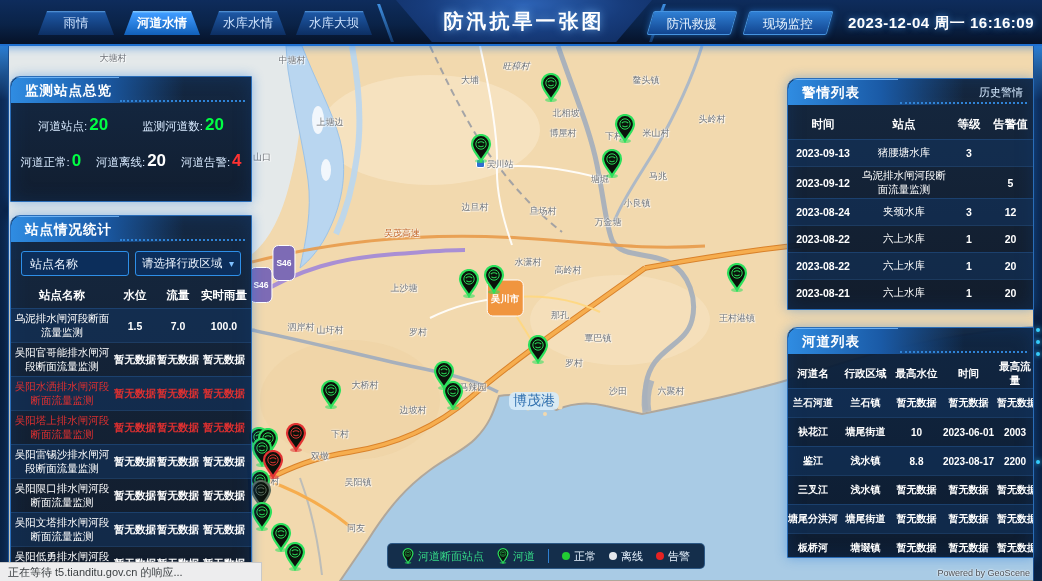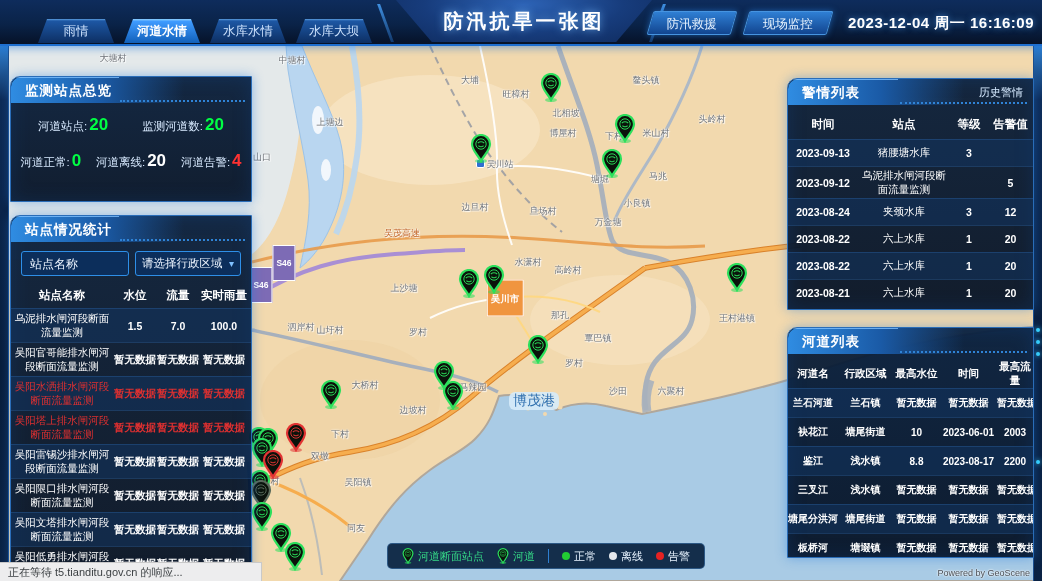--- a/index.html
+++ b/index.html
@@ -9,36 +9,36 @@
 
   
   #map { position:absolute; left:0; top:46px; width:1042px; height:535px; background:#f2d9ae; }
   #map svg { position:absolute; left:0; top:0; }
   .map-label { position:absolute; transform:translate(-50%,-50%); font-size:9px; color:#6e7277;
     white-space:nowrap; text-shadow:0 0 2px #fff,0 0 2px #fff,1px 1px 1px #fff; z-index:2; }
   .map-label.water { color:#2f6fae; background:rgba(214,235,250,.9); border-radius:6px; padding:0 4px;
     text-shadow:none; font-size:14px;text-align:center; }
   .map-label.road { color:#c05f1f; font-size:9px; }
   .map-badge { position:absolute; transform:translate(-50%,-50%); font-size:8.5px; font-weight:bold;
-    color:#fff; border-radius:0; padding:11px 3px; line-height:12px; z-index:2; white-space:nowrap; }
+    color:#fff; border-radius:6px; padding:11px 3px; line-height:12px; z-index:2; white-space:nowrap; }
   .map-badge.s-road { background:#7d6bb5; border:1px solid #fff; }
   .map-badge.city { background:#f0953f; border:1px solid #fff; font-size:9.5px; line-height:13px; }
   .map-marker { position:absolute; z-index:3; width:22px; height:29px; transform:translate(-50%,-100%); }
   .station-dot { position:absolute; width:9px; height:9px; background:#2f6fd0; border:1px solid #fff;
     border-radius:2px; z-index:2; }
 
   
   #topbar { position:absolute; left:0; top:0; width:1042px; height:46px; z-index:30;
     background:linear-gradient(180deg,#0e2c5c 0%,#0a2348 55%,#061228 100%);
     border-bottom:2px solid #1e6fd0; box-shadow:0 2px 8px rgba(20,110,220,.5); }
   #nav-tabs { position:absolute; left:38px; top:11px; display:flex; gap:10px; }
   .tab { position:relative; width:76px; height:24px; line-height:24px; text-align:center;
     color:#cfe4ff; font-size:12.5px; cursor:pointer;
     clip-path:polygon(9px 0, calc(100% - 9px) 0, 100% 100%, 0 100%);
-    background:linear-gradient(180deg,#5d9fe0 0%,#1d57a4 8%,#0d2f63 100%);margin-top:8px; }
+    background:linear-gradient(180deg,#5d9fe0 0%,#1d57a4 8%,#0d2f63 100%); }
   .tab.active { background:linear-gradient(180deg,#8fd0ff 0%,#3f9bff 10%,#1160ba 100%);
     color:#fff; font-weight:bold; box-shadow:0 0 14px #2e8fff; }
   .tab-ind { position:absolute; left:50%; top:-8px; transform:translateX(-50%); width:0; height:0;
     border-left:5px solid transparent; border-right:5px solid transparent; border-top:6px solid #35e4e4;
     filter:drop-shadow(0 0 3px #35e4e4); }
   #title-wrap { position:absolute; left:396px; top:0; width:256px; height:42px;
     clip-path:polygon(0 0,100% 0,86% 100%,14% 100%);
     background:radial-gradient(ellipse at 50% 10%,#2d63b6 0%,#173c7c 55%,#0f2b5e 100%);
     display:flex; align-items:center; justify-content:center; }
   #page-title { color:#fff; font-size:20px; font-weight:bold; letter-spacing:3px;
@@ -191,21 +191,21 @@
       <path d="M505 298 C476 300 450 308 430 318" fill="none" stroke="#ffffff" stroke-width="2" opacity="0.9"></path>
       <path d="M505 298 C520 322 532 340 540 355" fill="none" stroke="#ffd77e" stroke-width="2" opacity="0.9"></path>
       <path d="M505 298 C545 293 575 300 600 312" fill="none" stroke="#ffd77e" stroke-width="2" opacity="0.9"></path>
 
       <path d="M248 462 C252 500 250 540 251 581" fill="none" stroke="#274e8d" stroke-width="3" opacity="0.85"></path>
     </svg>
     <div id="map-overlays">
         <div class="map-label" style="left: 113px; top: 12px;">大塘村</div>
         <div class="map-label" style="left: 292px; top: 14px;">中塘村</div>
         <div class="map-label" style="left: 470px; top: 34px;">大埔</div>
-        <div class="map-label" style="left: 516px; top: 48px;">旺樟村</div>
+        <div class="map-label" style="left: 516px; top: 20px; font-style: italic;">旺樟村</div>
         <div class="map-label" style="left: 646px; top: 34px;">鳌头镇</div>
         <div class="map-label" style="left: 712px; top: 73px;">头岭村</div>
         <div class="map-label" style="left: 566px; top: 67px;">北相坡</div>
         <div class="map-label" style="left: 563px; top: 87px;">博屋村</div>
         <div class="map-label" style="left: 614px; top: 90px;">下村</div>
         <div class="map-label" style="left: 656px; top: 87px;">米山村</div>
         <div class="map-label" style="left: 262px; top: 111px;">山口</div>
         <div class="map-label" style="left: 330px; top: 76px;">上塘边</div>
         <div class="map-label" style="left: 500px; top: 118px;">吴川站</div>
         <span class="station-dot" style="left: 476px; top: 113px;"></span>

